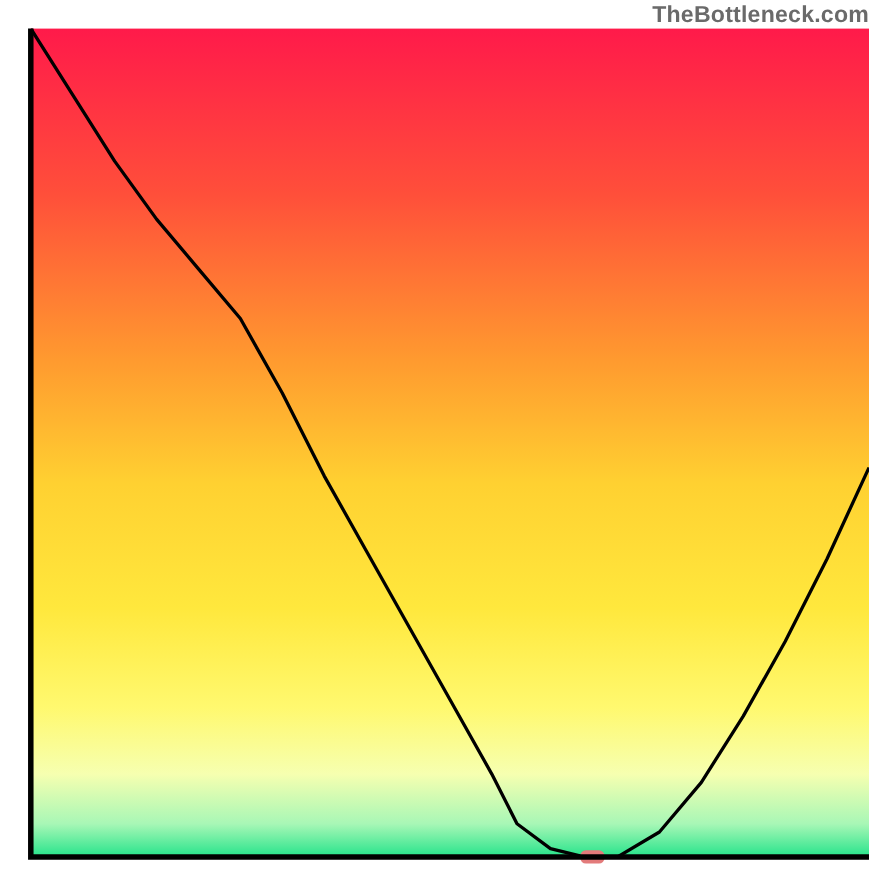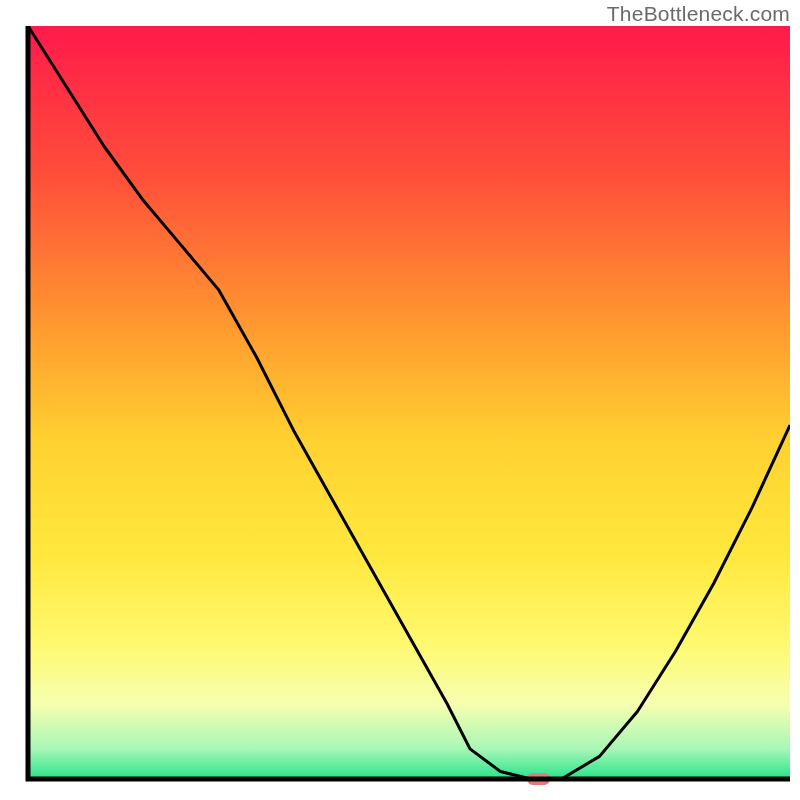--- a/index.html
+++ b/index.html
@@ -14,21 +14,21 @@
     position: relative;
     width: 800px;
     height: 800px;
   }
   .watermark {
     position: absolute;
     top: 2px;
     right: 10px;
     color: #6a6a6a;
     font-size: 21px;
-    font-weight: 400;
+    font-weight: 700;
     letter-spacing: 0.2px;
     z-index: 5;
   }
   svg.chart {
     position: absolute;
     left: 0;
     top: 0;
     width: 800px;
     height: 800px;
   }

